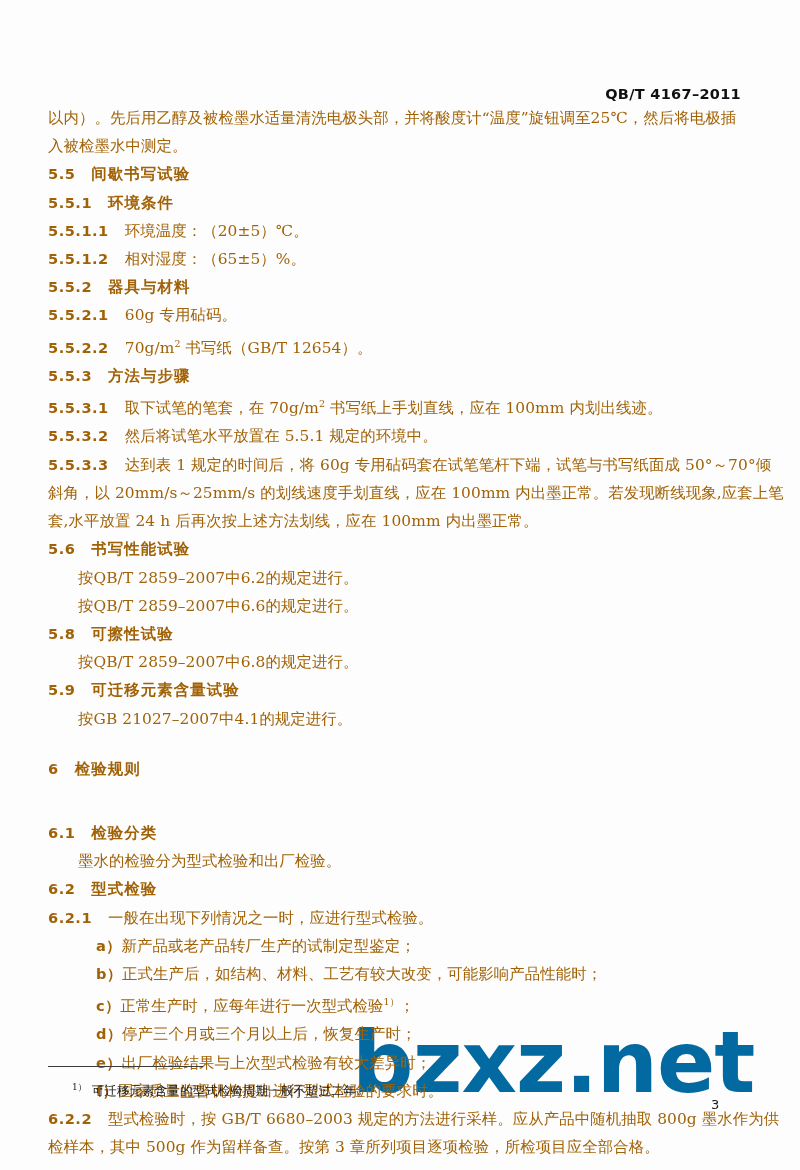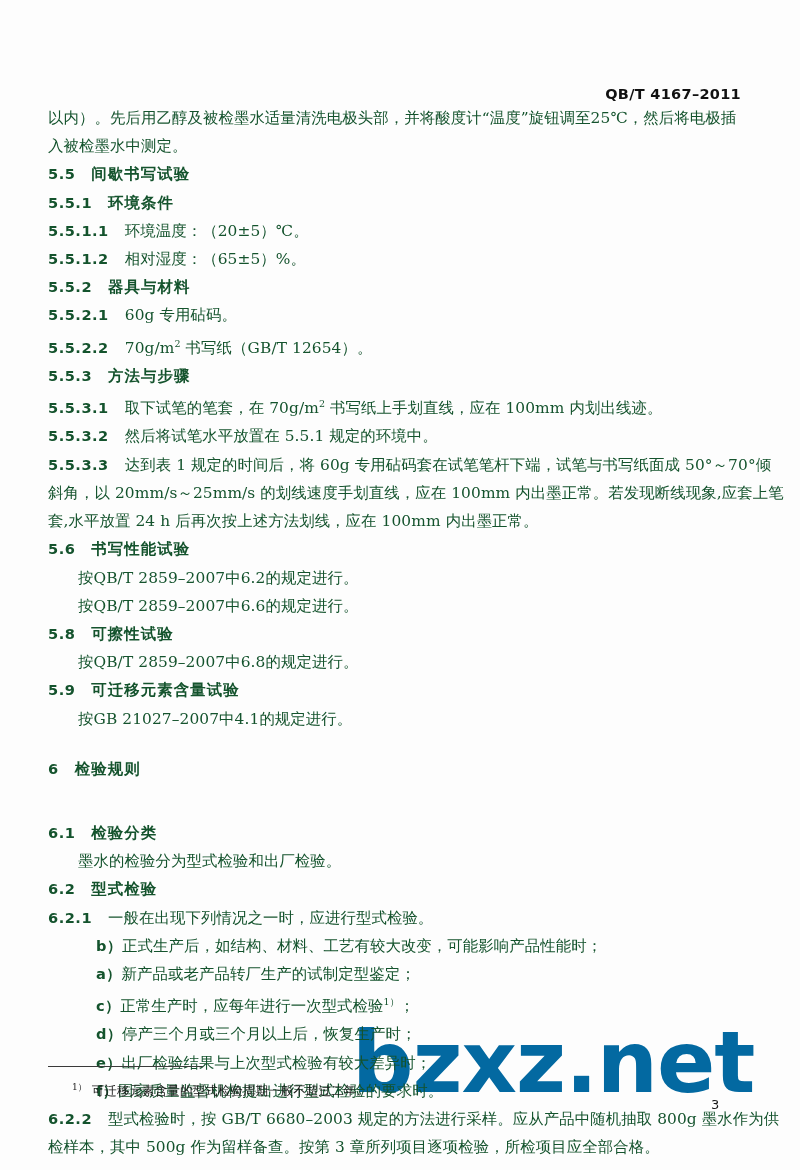--- a/index.html
+++ b/index.html
@@ -56,21 +56,21 @@
     position: absolute;
     left: 48px;
     top: 104px;
     width: 694px;
     z-index: 2;
   }
 
   .ln {
     font-size: 15.4px;
     line-height: 28.2px;
-    color: #14532d;
+    color: #a16207;
     white-space: nowrap;
     letter-spacing: 0.1px;
   }
   .ln.indent1 { padding-left: 30px; }
   .ln.indent2 { padding-left: 48px; }
 
   .num {
     font-family: "DejaVu Sans", "Liberation Sans", sans-serif;
     font-weight: 700;
     letter-spacing: 0.5px;
@@ -214,24 +214,24 @@
 
     <div class="ln">
       <span class="num">6.2</span><span class="num-gap-wide"></span><span class="hanzi-b">型式检验</span>
     </div>
 
     <div class="ln">
       <span class="num">6.2.1</span><span class="num-gap-wide"></span><span>一般在出现下列情况之一时，应进行型式检验。</span>
     </div>
 
     <div class="ln indent2">
+      <span class="num">a）</span><span>新产品或老产品转厂生产的试制定型鉴定；</span>
+    </div>
+    <div class="ln indent2">
       <span class="num">b）</span><span>正式生产后，如结构、材料、工艺有较大改变，可能影响产品性能时；</span>
-    </div>
-    <div class="ln indent2">
-      <span class="num">a）</span><span>新产品或老产品转厂生产的试制定型鉴定；</span>
     </div>
     <div class="ln indent2">
       <span class="num">c）</span><span>正常生产时，应每年进行一次型式检验</span><sup class="fn">1）</sup><span>；</span>
     </div>
     <div class="ln indent2">
       <span class="num">d）</span><span>停产三个月或三个月以上后，恢复生产时；</span>
     </div>
     <div class="ln indent2">
       <span class="num">e）</span><span>出厂检验结果与上次型式检验有较大差异时；</span>
     </div>

